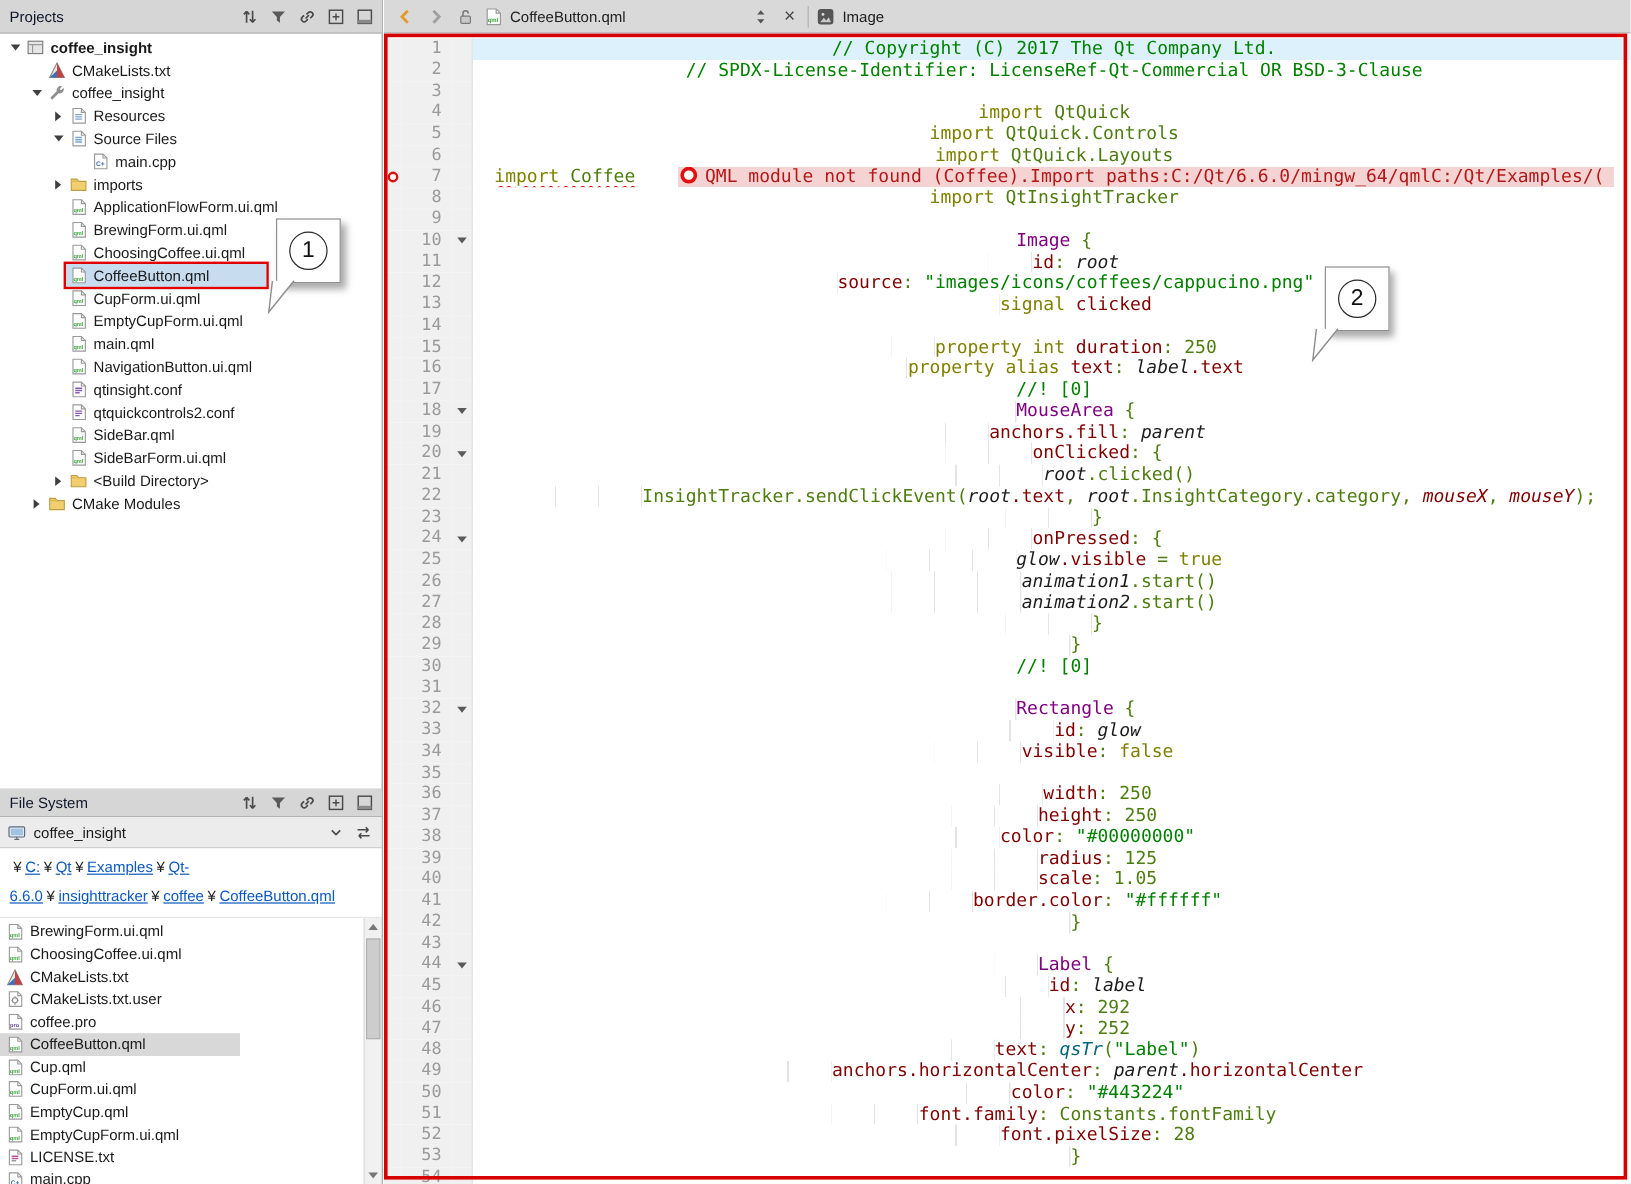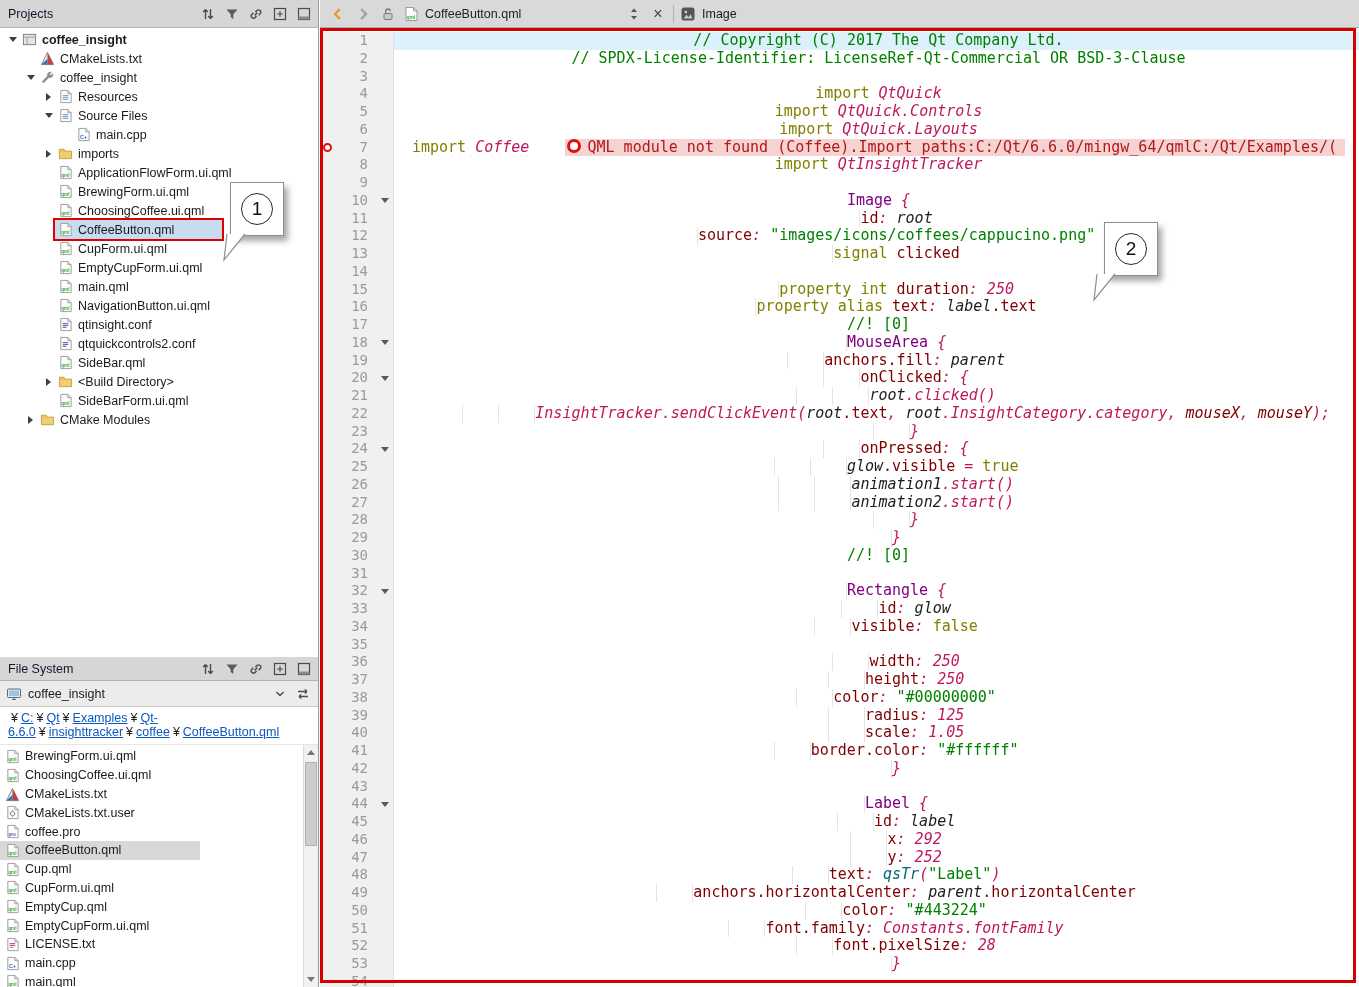--- a/index.html
+++ b/index.html
@@ -28,21 +28,21 @@
   .icon svg { width: 100%; height: 100%; }
   .bold { font-weight: bold; }
   .sel-blue { background: #c8dcf0; padding-right: 48px; }
   .redbox { outline: 2px solid #e00000; outline-offset: 0px; }
   
   .filesystem { position: absolute; top: 657px; left: 0; right: 0; bottom: 0; display: flex; flex-direction: column; }
   .filesystem .pane-header { height: 24px; }
   .fs-combo { height: 26px; background: #ececec; border-bottom: 1px solid #c9c9c9; display: flex; align-items: center; gap: 6px; padding: 0 6px; }
   .fs-combo .icon { width: 16px; height: 16px; }
   .fs-root-tools { margin-left: auto; display: flex; gap: 4px; }
-  .breadcrumb { padding: 4px 8px 5px 8px; line-height: 14px; background: #fff; border-bottom: 1px solid #e6e6e6; }
+  .breadcrumb { padding: 4px 8px 5px 8px; line-height: 24px; background: #fff; border-bottom: 1px solid #e6e6e6; }
   .crumb-link { color: #0a58c0; text-decoration: underline; cursor: pointer; }
   .crumb-sep { color: #222; margin: 0 3px; }
   .fs-list { flex: 1; position: relative; overflow: hidden; padding-top: 2px; }
   .fs-row { height: 18.8px; display: flex; align-items: center; white-space: nowrap; }
   .fs-row .row-content { padding-left: 5px; }
   .sel-gray { background: #d8d8d8; width: 200px; }
   .vscroll { position: absolute; right: 0; top: 0; bottom: 0; width: 15px; background: #f1f1f1; border-left: 1px solid #dcdcdc; }
   .sb-btn { position: absolute; left: 0; right: 0; height: 15px; display: flex; align-items: center; justify-content: center; }
   .sb-btn.up { top: 0; } .sb-btn.down { bottom: 0; }
   .sb-btn.up::after { content: ""; border-left: 4px solid transparent; border-right: 4px solid transparent; border-bottom: 5px solid #777; }
@@ -66,21 +66,21 @@
   .code-text .seg { flex: none; white-space: pre; }
   .current .code-text { background: #ddf1fc; }
   .ind { flex: none; display: inline-block; height: 100%;
     background-image: repeating-linear-gradient(to right, transparent 0, transparent calc(4ch - 1px), #e4e4e4 calc(4ch - 1px), #e4e4e4 4ch); }
   .err-ring { width: 9px; height: 9px; border: 2.5px solid #e01010; border-radius: 50%; background: #fff; }
   .seg.c { color: #008000; }
   .seg.k { color: #808000; }
   .seg.t { color: #800080; }
   .seg.p { color: #800000; }
   .seg.s { color: #008000; }
-  .seg.n { color: #be185d; font-style: italic; }
+  .seg.n { color: #4d7c0f; }
   .seg.i { color: #1c1c1c; font-style: italic; }
   .seg.ip { color: #800000; font-style: italic; }
   .seg.f { color: #00677c; font-style: italic; }
   .seg.e { text-decoration: underline; text-decoration-style: wavy; text-decoration-color: #e01010; text-decoration-thickness: 1px; text-underline-offset: 3px; }
   .seg.ann { background: #f5d3d3; color: #b21818; padding: 0 8px 0 2px; }
   .seg.ann::before { content: ""; display: inline-block; width: 8px; height: 8px; border: 3px solid #e01010; border-radius: 50%; background: #fff; margin-right: 6px; vertical-align: -1px; }
   
   .editor-redbox { position: absolute; left: 320px; top: 28px; width: 1036px; height: 955px; border: 3px solid #d60000; z-index: 40; pointer-events: none; }
   .callout { position: absolute; width: 54px; height: 54px; background: #fff; border: 1px solid #8f8f8f; box-shadow: 4px 5px 6px rgba(0,0,0,0.35); display: flex; align-items: center; justify-content: center; z-index: 60; }
   .callout .circ { width: 32px; height: 32px; border: 1.5px solid #2a2a2a; border-radius: 50%; display: flex; align-items: center; justify-content: center; font-size: 19px; color: #111; }
@@ -350,42 +350,42 @@
                 <svg viewBox="0 0 16 16">
                   <path d="M3 1.5h7.5L14 5v9.5H3z" fill="#fdfdfd" stroke="#9a9a9a"></path>
                   <path d="M10.5 1.5V5H14" fill="none" stroke="#9a9a9a"></path>
                   <text x="3.4" y="12.6" font-size="5" font-weight="bold" fill="#3daa3d" font-family="sans-serif">qml</text>
                 </svg>
               </span>
               <span class="tree-label">SideBar.qml</span>
             </span>
           </div>
           <div class="tree-row" style="padding-left: 42px;">
+            <span class="arrow"></span>
+            <span class="row-content">
+              <span class="icon">
+                <svg viewBox="0 0 16 16">
+                  <path d="M3 1.5h7.5L14 5v9.5H3z" fill="#fdfdfd" stroke="#9a9a9a"></path>
+                  <path d="M10.5 1.5V5H14" fill="none" stroke="#9a9a9a"></path>
+                  <text x="3.4" y="12.6" font-size="5" font-weight="bold" fill="#3daa3d" font-family="sans-serif">qml</text>
+                </svg>
+              </span>
+              <span class="tree-label">SideBarForm.ui.qml</span>
+            </span>
+          </div>
+          <div class="tree-row" style="padding-left: 42px;">
             <span class="arrow collapsed"></span>
             <span class="row-content">
               <span class="icon">
                 <svg viewBox="0 0 16 16">
                   <path d="M1.5 3.5h5l1.5 2h6.5v8H1.5Z" fill="#f2cf6e" stroke="#bf9d45"></path>
                   <path d="M1.5 5.5h6.5" stroke="#d9b85a" fill="none"></path>
                 </svg>
               </span>
               <span class="tree-label">&lt;Build Directory&gt;</span>
-            </span>
-          </div>
-          <div class="tree-row" style="padding-left: 42px;">
-            <span class="arrow"></span>
-            <span class="row-content">
-              <span class="icon">
-                <svg viewBox="0 0 16 16">
-                  <path d="M3 1.5h7.5L14 5v9.5H3z" fill="#fdfdfd" stroke="#9a9a9a"></path>
-                  <path d="M10.5 1.5V5H14" fill="none" stroke="#9a9a9a"></path>
-                  <text x="3.4" y="12.6" font-size="5" font-weight="bold" fill="#3daa3d" font-family="sans-serif">qml</text>
-                </svg>
-              </span>
-              <span class="tree-label">SideBarForm.ui.qml</span>
             </span>
           </div>
           <div class="tree-row" style="padding-left: 24px;">
             <span class="arrow collapsed"></span>
             <span class="row-content">
               <span class="icon">
                 <svg viewBox="0 0 16 16">
                   <path d="M1.5 3.5h5l1.5 2h6.5v8H1.5Z" fill="#f2cf6e" stroke="#bf9d45"></path>
                   <path d="M1.5 5.5h6.5" stroke="#d9b85a" fill="none"></path>
                 </svg>

